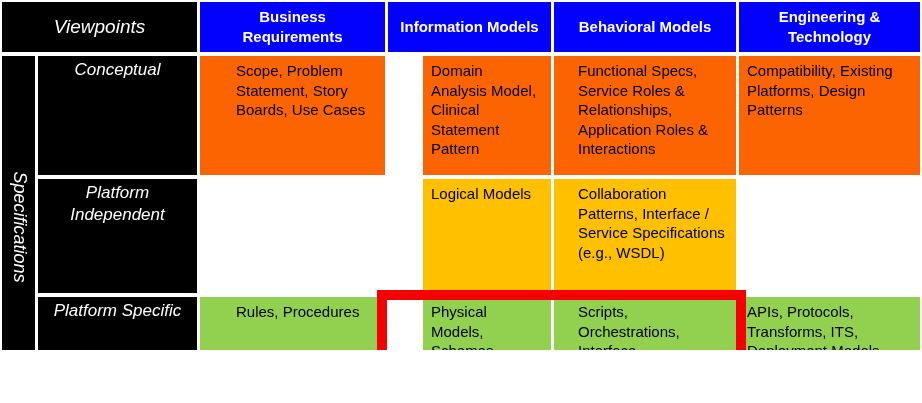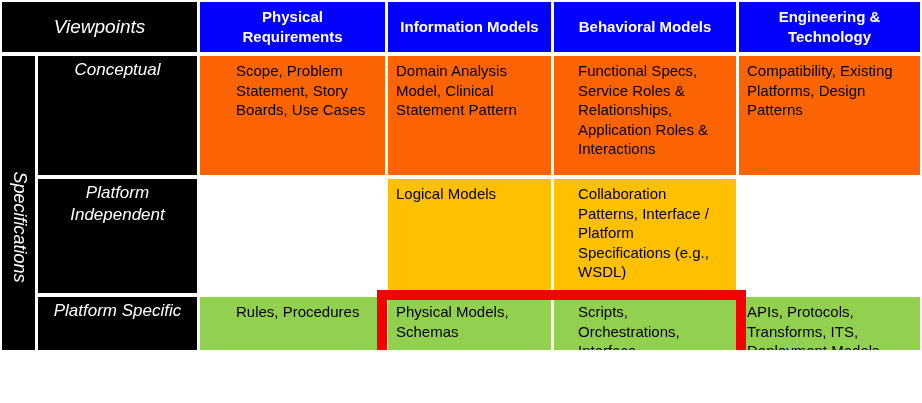--- a/index.html
+++ b/index.html
@@ -86,21 +86,21 @@
   .body {
     color: #000000;
     font-size: 15px;
     line-height: 1.3;
     padding: 5px 10px 4px 8px;
   }
   .row-conceptual { background: var(--orange, #FB6400); grid-row: 2; }
   .row-independent { background: var(--yellow, #FFC000); grid-row: 3; }
   .row-specific { background: var(--green, #92D050); grid-row: 4; }
   .c2 { grid-column: 3; padding-left: 36px; }
-  .c3 { grid-column: 4; }
+  .c3 { grid-column: 4; margin-left: 35px; }
   .c4 { grid-column: 5; padding-left: 24px; }
   .c5 { grid-column: 6; }
 
   
   .highlight {
     position: absolute;
     left: 377px;
     top: 290px;
     width: 369px;
     height: 110px;
@@ -108,40 +108,40 @@
     pointer-events: none;
   }
 </style>
 </head>
 <body>
 
 <div class="board">
   <div class="grid">
 
     <div class="cell corner">Viewpoints</div>
-    <div class="cell colhead ch2">Physical Requirements</div>
+    <div class="cell colhead ch2">Business Requirements</div>
     <div class="cell colhead ch3">Information Models</div>
     <div class="cell colhead ch4">Behavioral Models</div>
     <div class="cell colhead ch5">Engineering &amp; Technology</div>
 
     <div class="cell specstrip">
       <span class="vtext">Specifications</span>
     </div>
 
     <div class="cell rowlabel rl1">Conceptual</div>
     <div class="cell rowlabel rl2">Platform Independent</div>
     <div class="cell rowlabel rl3">Platform Specific</div>
 
     <div class="cell body row-conceptual c2">Scope, Problem Statement, Story Boards, Use Cases</div>
     <div class="cell body row-conceptual c3">Domain Analysis Model, Clinical Statement Pattern</div>
     <div class="cell body row-conceptual c4">Functional Specs, Service Roles &amp; Relationships, Application Roles &amp; Interactions</div>
     <div class="cell body row-conceptual c5">Compatibility, Existing Platforms, Design Patterns</div>
 
     <div class="cell body row-independent c3">Logical Models</div>
-    <div class="cell body row-independent c4">Collaboration Patterns, Interface / Platform Specifications (e.g., WSDL)</div>
+    <div class="cell body row-independent c4">Collaboration Patterns, Interface / Service Specifications (e.g., WSDL)</div>
 
     <div class="cell body row-specific c2">Rules, Procedures</div>
     <div class="cell body row-specific c3">Physical Models, Schemas</div>
     <div class="cell body row-specific c4">Scripts, Orchestrations, Interface Implementations</div>
     <div class="cell body row-specific c5">APIs, Protocols, Transforms, ITS, Deployment Models</div>
 
   </div>
 
   <div class="highlight"></div>
 </div>

